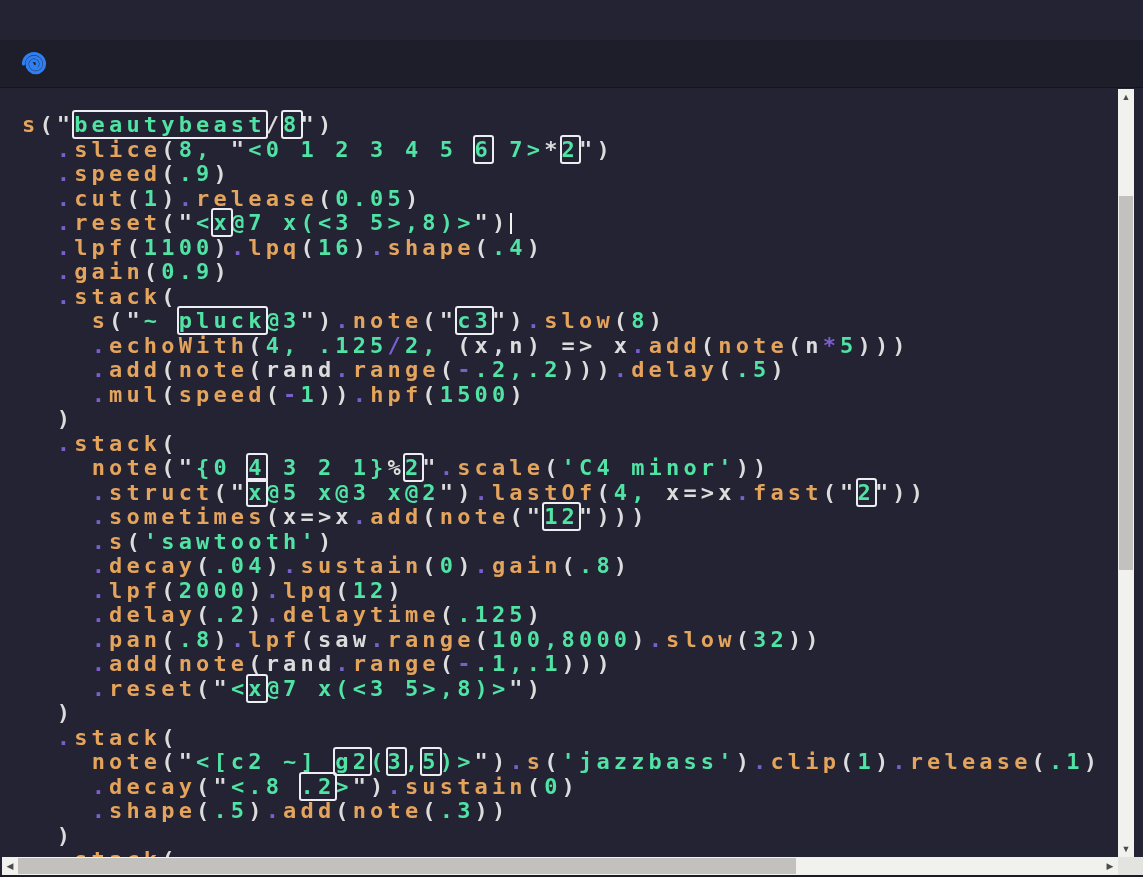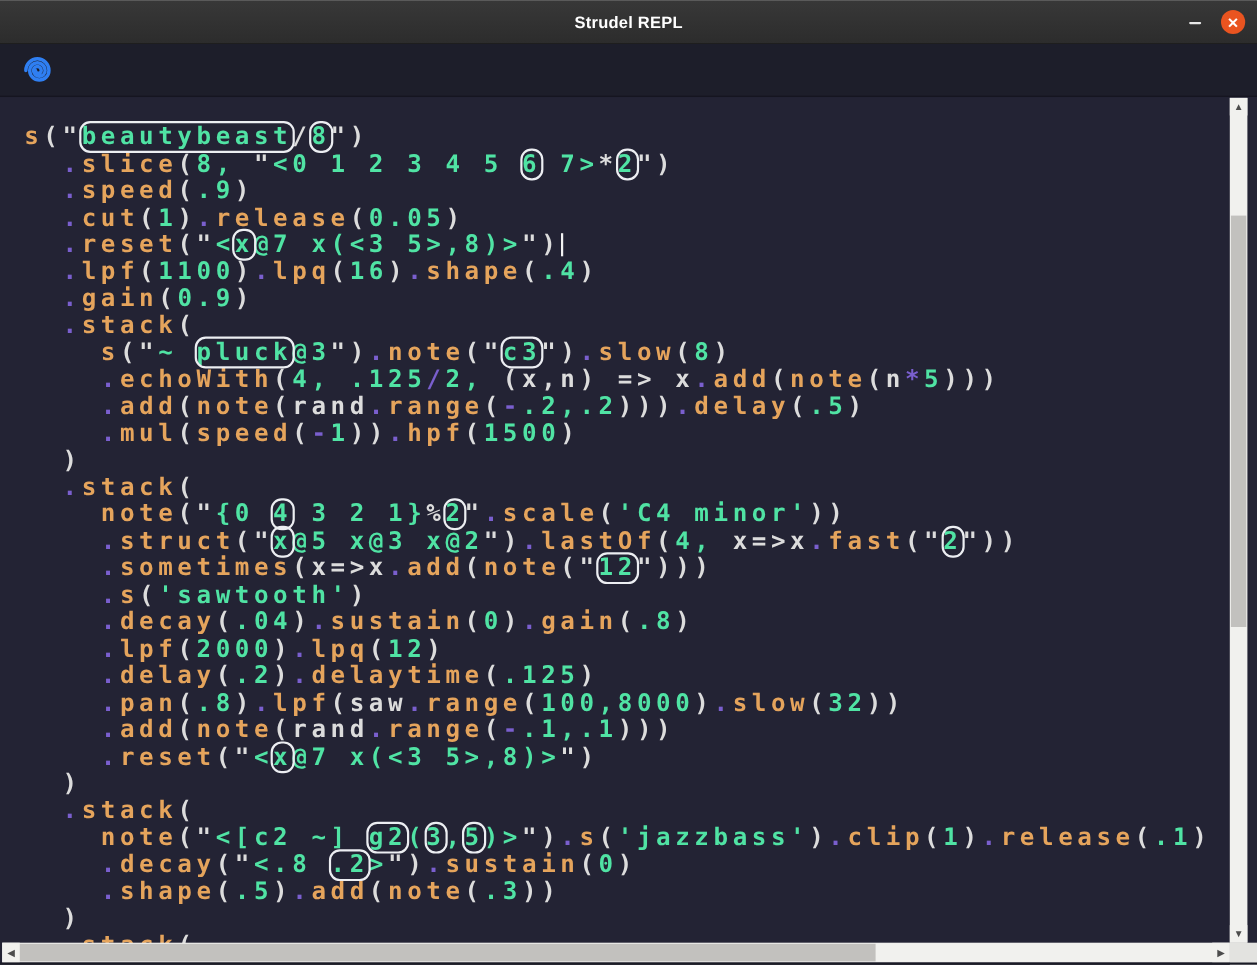--- a/index.html
+++ b/index.html
@@ -41,21 +41,21 @@
     position:absolute;left:22px;top:24px;
     font-family:"DejaVu Sans Mono",monospace;
     font-weight:bold;font-size:22px;letter-spacing:4.16px;
     line-height:24.5px;white-space:pre;
   }
   .line{height:24.5px;white-space:pre;}
   .t-f{color:var(--c-fn);}
   .t-g{color:var(--c-str);}
   .t-o{color:var(--c-op);}
   .t-w{color:var(--c-plain);}
-  .t-b{color:var(--c-str);outline:2px solid var(--c-box);outline-offset:0px;border-radius:8px;}
+  .t-b{color:var(--c-str);outline:2px solid var(--c-box);outline-offset:0px;border-radius:1px;}
   .cursor{display:inline-block;width:2px;height:21px;background:#f2f2f2;vertical-align:-4px;margin-left:1px;}
   
   .sb-track{background:#f1f1ee;position:absolute;}
   .sb-btn{
     position:absolute;display:flex;align-items:center;justify-content:center;
     color:#4c4c4c;font-size:9px;background:#f1f1ee;user-select:none;
   }
   .sb-thumb{position:absolute;background:#c2c1be;}
   #vscroll{left:1118px;top:89px;width:16px;height:768px;}
   #vscroll-up{left:0;top:0;width:16px;height:16px;}
@@ -66,31 +66,20 @@
   #hscroll-right{right:0;top:0;width:16px;height:18px;}
   #hscroll-thumb{left:16px;top:1px;width:778px;height:16px;}
   #sb-corner{position:absolute;left:1118px;top:857px;width:25px;height:20px;background:#e3e3e0;}
   #bottom-strip{position:absolute;left:0;top:875px;width:1143px;height:2px;background:#1a1b26;}
 </style>
 </head>
 <body>
 
 <div id="window">
 
-  <div id="titlebar">
-    <span id="window-title">Strudel REPL</span>
-    <div id="win-controls">
-      <div id="min-btn">
-          <span class="dash"></span>
-        </div>
-      <div id="close-btn" style="background: rgb(233, 84, 32);">
-        <span>✕</span>
-      </div>
-    </div>
-  </div>
 
   <div id="app-header">
     <div id="logo">
       <svg width="28" height="28" viewBox="0 0 32 32">
         <path d="M 4 16 A 12 12 0 1 1 28 16 A 10 10 0 1 1 8 16 A 8 8 0 1 1 24 16 A 6 6 0 1 1 12 16 A 4 4 0 1 1 20 16 A 3 3 0 1 1 14 16" fill="none" stroke="var(--c-logo)" stroke-width="3.6" stroke-linecap="round"></path>
       </svg>
     </div>
   </div>
 
   <div id="editor">

